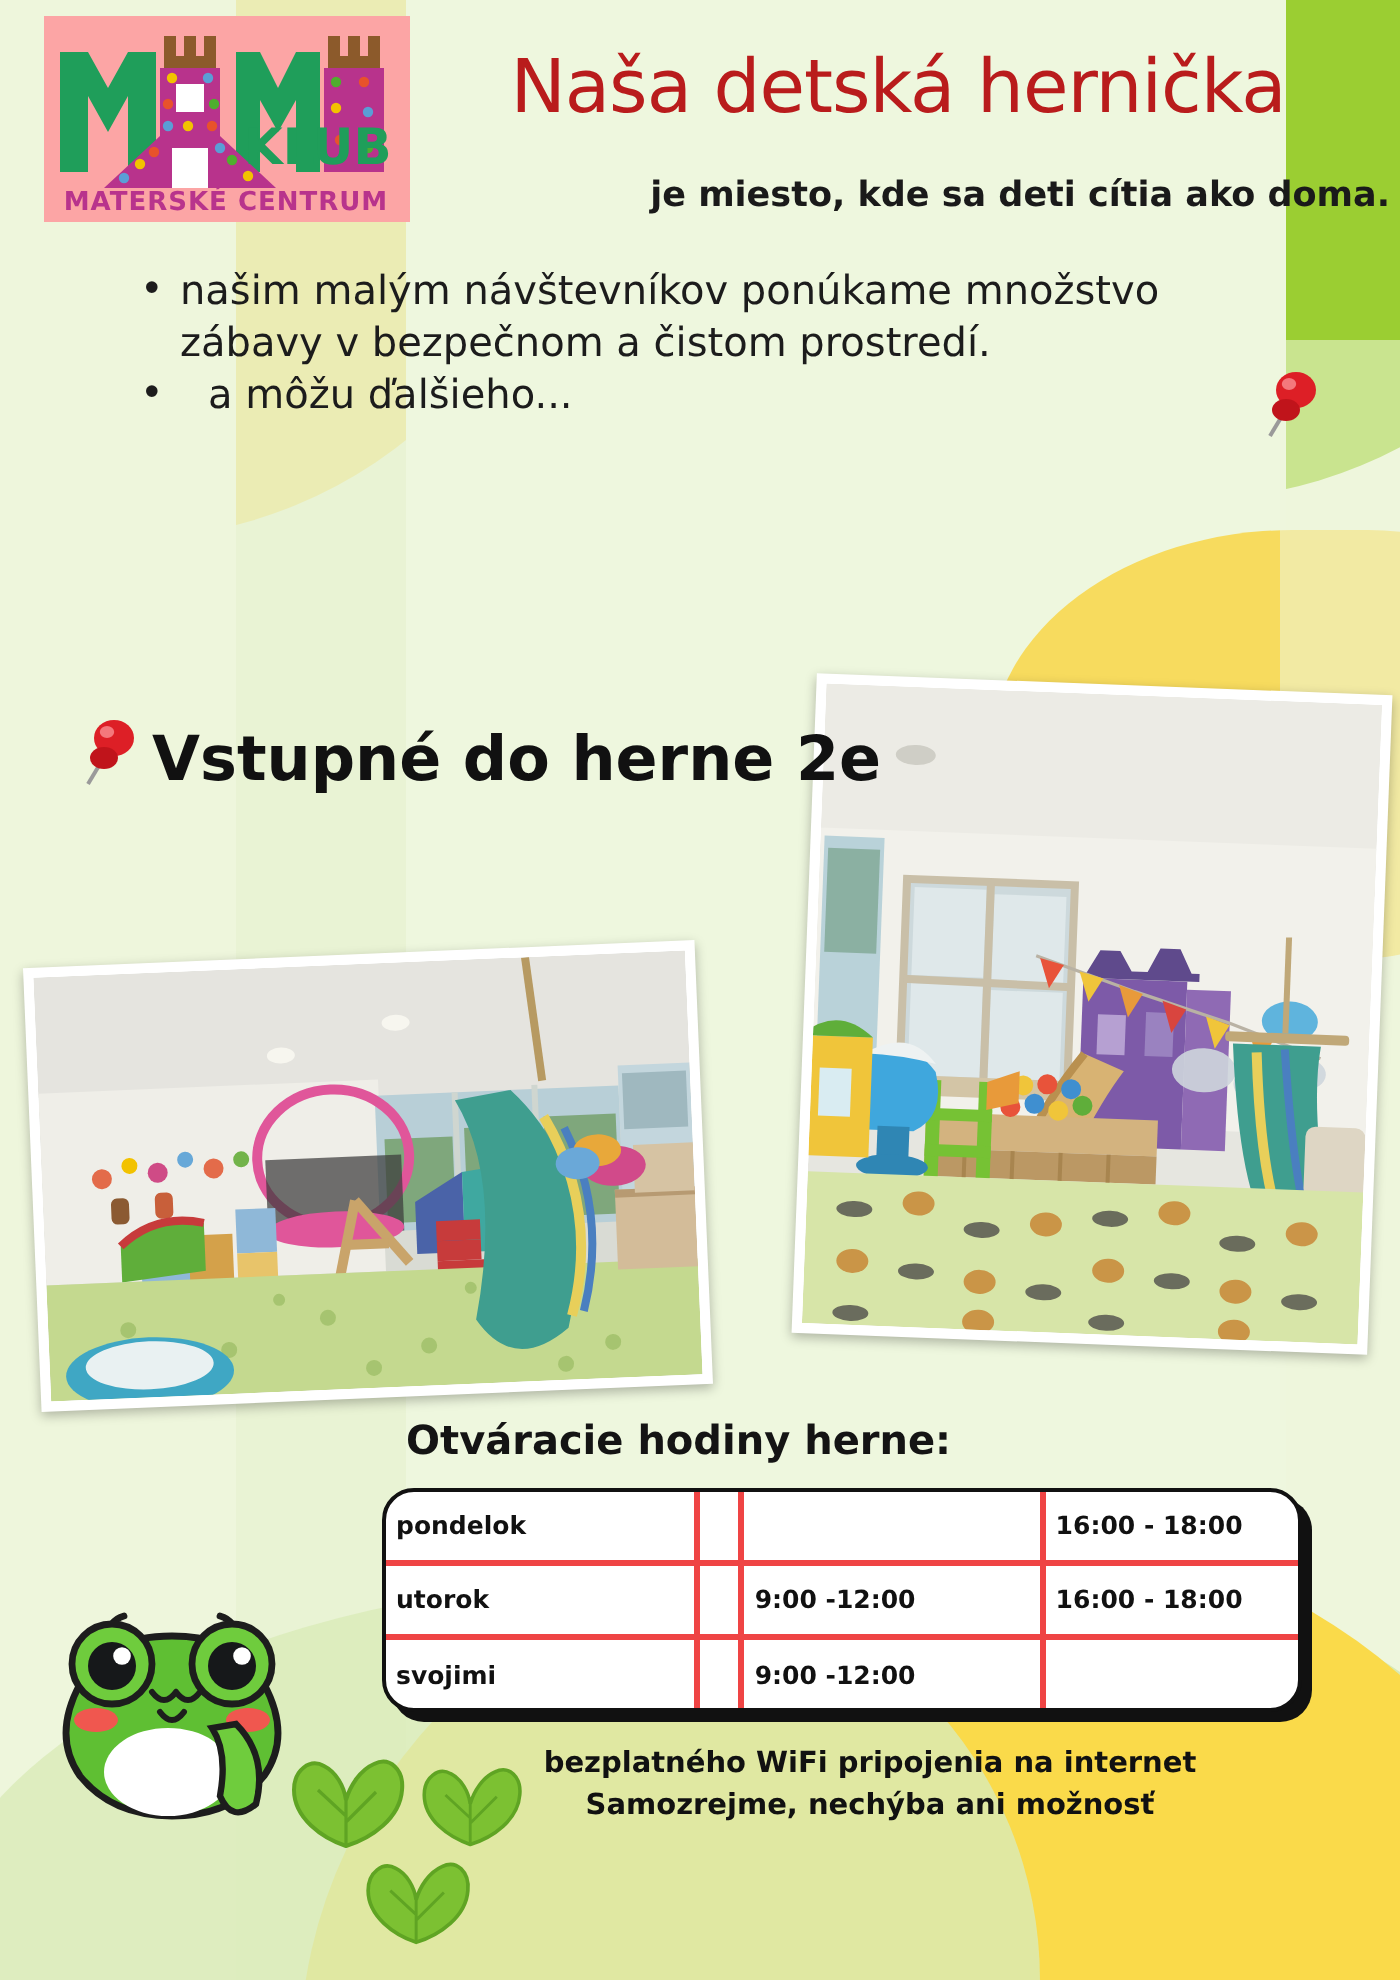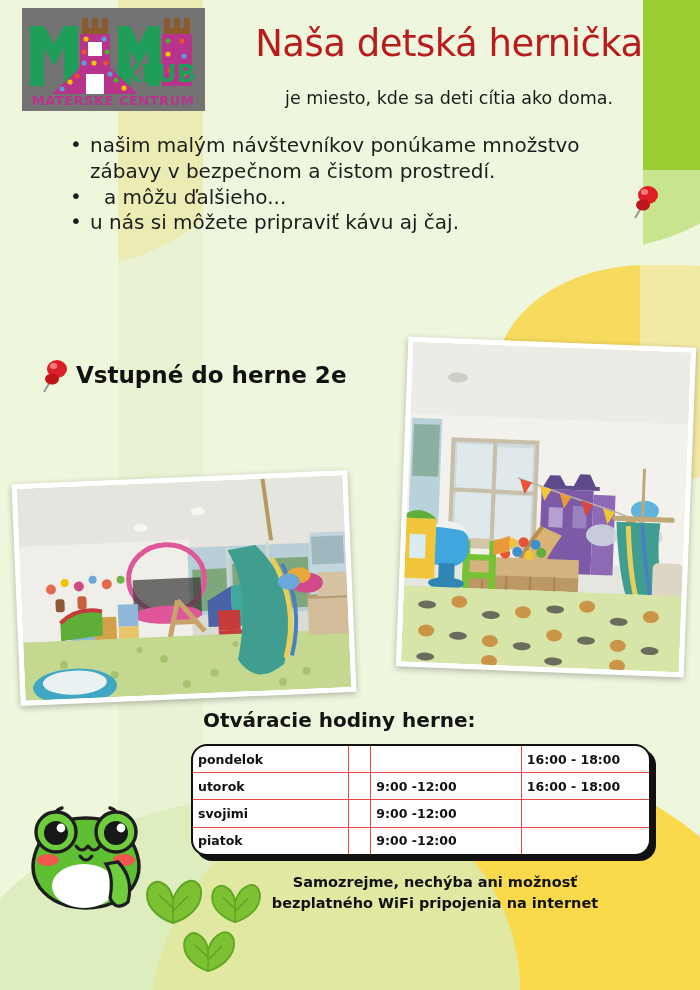--- a/index.html
+++ b/index.html
@@ -64,37 +64,37 @@
     position:absolute; left:203px; top:0; width:440px; height:882px;
     background:#eef7de;
   }
 
   
   .leaf{ position:absolute; }
 
   
   .logo-box{
     position:absolute; left:22px; top:8px; width:183px; height:103px;
-    background:#737373; z-index:6;
+    background:#fca5a5; z-index:6;
   }
   .logo-canvas{ width:100%; height:100%; display:block; }
 
   
   .title{
     position:absolute; left:203px; top:25px; width:492px;
     z-index:7;
     font-size:37px; font-weight:normal; color:#b91c1c;
     letter-spacing:-.5px; line-height:1.05;
     text-align:center;
   }
   .subtitle{
     position:absolute; left:203px; top:88px; width:492px;
     z-index:7;
-    font-size:17.5px; font-weight:normal; color:#1a1a1a;
-    text-align:center;
+    font-size:17.5px; font-weight:bold; color:#1a1a1a;
+    text-align:right;
   }
 
   
   .bullets{
     position:absolute; left:64px; top:133px; width:575px;
     z-index:7;
     font-size:20px; color:#1c1c1c; line-height:1.29;
   }
   .bullets ul{ list-style:none; }
   .bullets li{ position:relative; padding-left:26px; margin-bottom:0; }
@@ -103,21 +103,21 @@
     font-size:20px; color:#1c1c1c;
   }
   .sub-line{ display:block; padding-left:14px; }
 
   
   .pin{ position:absolute; z-index:9; }
 
   
   .price{
     position:absolute; left:76px; top:362px; z-index:9;
-    font-size:23px; font-weight:bold; color:#111;
+    font-size:31px; font-weight:bold; color:#111;
   }
 
   
   .photo{
     position:absolute; z-index:8;
     background:#fff; padding:5px;
     box-shadow:0 2px 6px rgba(0,0,0,.28);
     overflow:hidden;
   }
   .photo .inner{ width:100%; height:100%; position:relative; overflow:hidden; }
@@ -147,21 +147,21 @@
     background:#fff; border:2px solid #111; border-radius:16px;
     z-index:9; overflow:hidden;
   }
   table{
     width:100%; height:100%;
     border-collapse:collapse;
     font-size:12.5px; font-weight:bold; color:#111;
     table-layout:fixed;
   }
   td{
-    border:1px solid #ef4444;
+    border:3px solid #ef4444;
     padding:1px 5px;
     white-space:nowrap;
   }
   td.c0{ width:34%; }
   td.c1{ width:5%; }
   td.c2{ width:33%; }
   td.c3{ width:28%; }
   tr:first-child td{ border-top:none; }
   tr:last-child td{ border-bottom:none; }
   td:first-child{ border-left:none; }
@@ -264,21 +264,20 @@
 
 <div class="title">Naša detská hernička</div>
 <div class="subtitle">je miesto, kde sa deti cítia ako doma.</div>
 
 <div class="bullets">
   <ul>
     <li><span>našim malým návštevníkov ponúkame množstvo zábavy v bezpečnom a čistom prostredí.</span></li>
     <li>
       <span class="sub-line">a môžu ďalšieho...</span>
     </li>
-    <li><span>u nás si môžete pripraviť kávu aj čaj.</span></li>
   </ul>
 </div>
 
 <svg class="pin" style="left:632px; top:184px;" width="30" height="36" viewBox="0 0 30 36">
   <line x1="9" y1="24" x2="3" y2="34" stroke="#9a9a9a" stroke-width="2"></line>
   <ellipse cx="16" cy="11" rx="10" ry="9" fill="#dd1f26"></ellipse>
   <ellipse cx="12.5" cy="8" rx="3.6" ry="3" fill="#f4787c"></ellipse>
   <ellipse cx="11" cy="21" rx="7" ry="5.5" fill="#c0141b"></ellipse>
 </svg>
 <svg class="pin" style="left:41px; top:358px;" width="30" height="36" viewBox="0 0 30 36">
@@ -551,26 +550,20 @@
         <td class="c1"></td>
         <td class="c2">9:00 -12:00</td>
         <td class="c3">16:00 - 18:00</td>
       </tr>
       <tr>
         <td class="c0">svojimi</td>
         <td class="c1"></td>
         <td class="c2">9:00 -12:00</td>
         <td class="c3"></td>
       </tr>
-      <tr>
-        <td class="c0">piatok</td>
-        <td class="c1"></td>
-        <td class="c2">9:00 -12:00</td>
-        <td class="c3"></td>
-      </tr>
     </tbody>
   </table>
 </div>
 
 <svg class="frog" width="128" height="110" viewBox="0 0 128 110">
   <path d="M30 22 q2 -12 10 -14" fill="none" stroke="#1d1d1d" stroke-width="3.4" stroke-linecap="round"></path>
   <path d="M98 22 q-2 -12 -10 -14" fill="none" stroke="#1d1d1d" stroke-width="3.4" stroke-linecap="round"></path>
   <path d="M64 18 q34 0 46 24 q14 26 0 46 q-16 20 -46 20 q-30 0 -46 -20 q-14 -20 0 -46 q12 -24 46 -24 Z" fill="#5fbf33" stroke="#1d1d1d" stroke-width="3.4"></path>
   <circle cx="34" cy="32" r="20" fill="#6fcc3d" stroke="#1d1d1d" stroke-width="3.4"></circle>
   <circle cx="94" cy="32" r="20" fill="#6fcc3d" stroke="#1d1d1d" stroke-width="3.4"></circle>
@@ -580,15 +573,15 @@
   <circle cx="99" cy="28" r="4.4" fill="#ffffff"></circle>
   <ellipse cx="26" cy="60" rx="11" ry="6" fill="#f0574f"></ellipse>
   <ellipse cx="102" cy="60" rx="11" ry="6" fill="#f0574f"></ellipse>
   <path d="M54 46 q6 8 12 0 M66 46 q6 8 12 0" fill="none" stroke="#1d1d1d" stroke-width="3" stroke-linecap="round"></path>
   <path d="M58 56 q6 8 12 0" fill="none" stroke="#1d1d1d" stroke-width="3" stroke-linecap="round"></path>
   <ellipse cx="62" cy="86" rx="32" ry="22" fill="#ffffff"></ellipse>
   <path d="M96 62 q16 16 10 40 q-12 10 -18 -4 q4 -22 -4 -34 Z" fill="#6fcc3d" stroke="#1d1d1d" stroke-width="3.2"></path>
 </svg>
 
 <div class="footer">
+  <div>bezplatného WiFi pripojenia na internet</div>
   <div>Samozrejme, nechýba ani možnosť</div>
-  <div>bezplatného WiFi pripojenia na internet</div>
 </div>
 
 </body></html>

